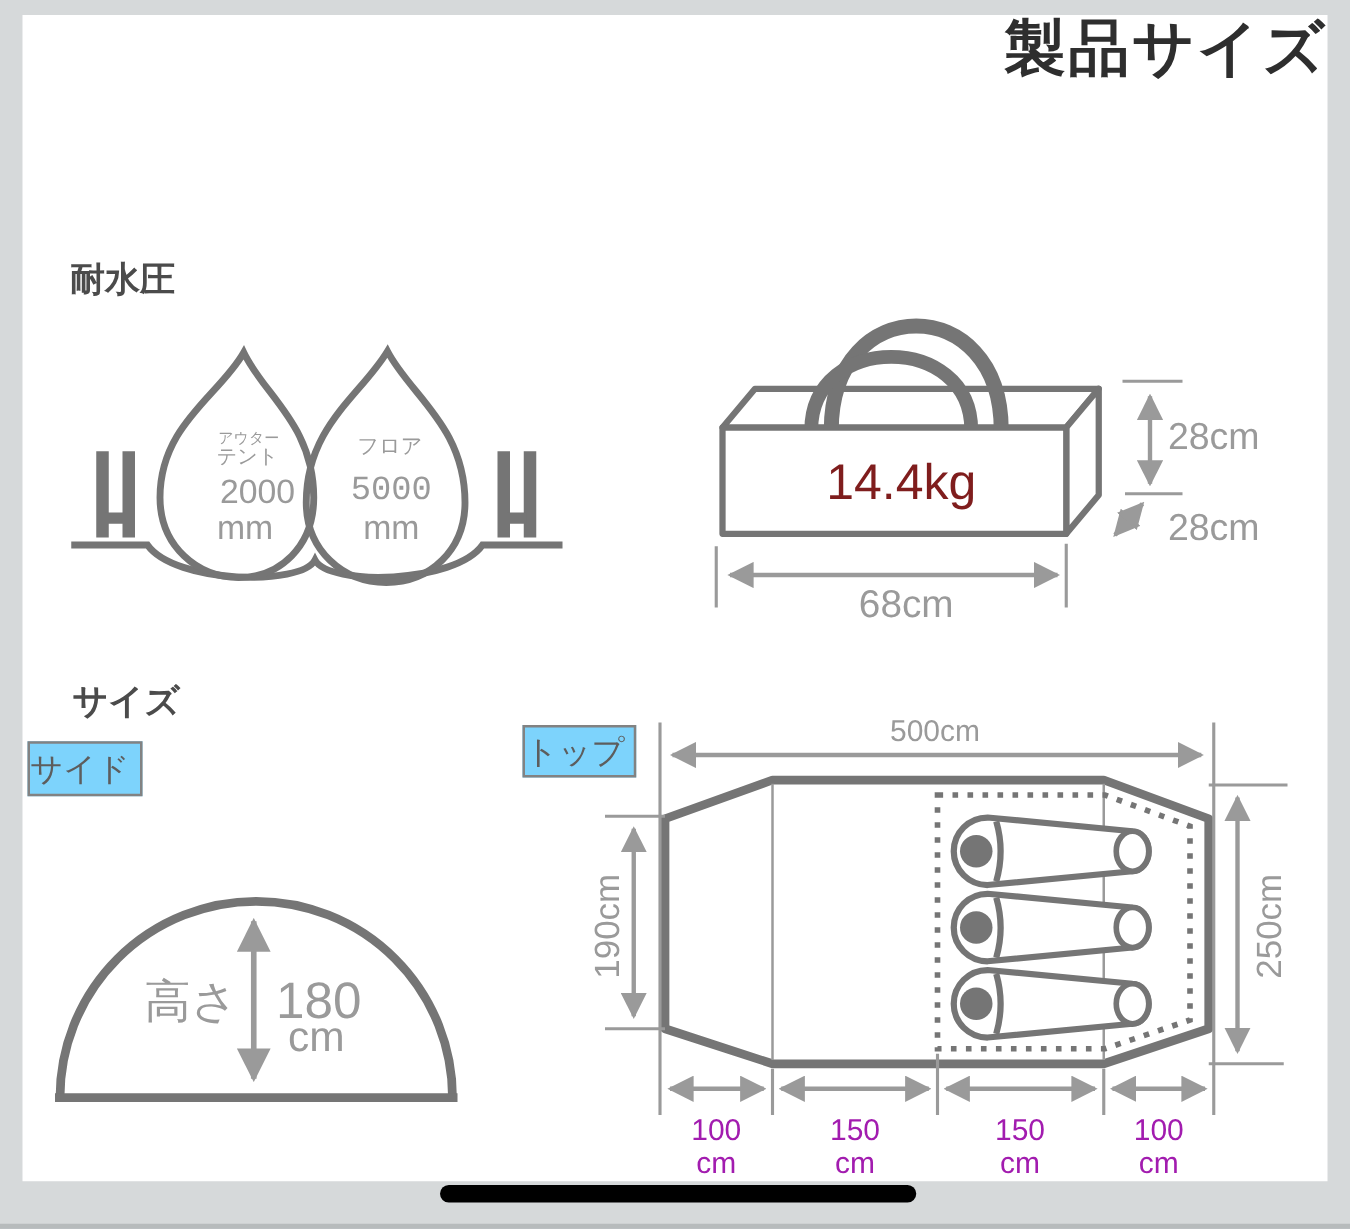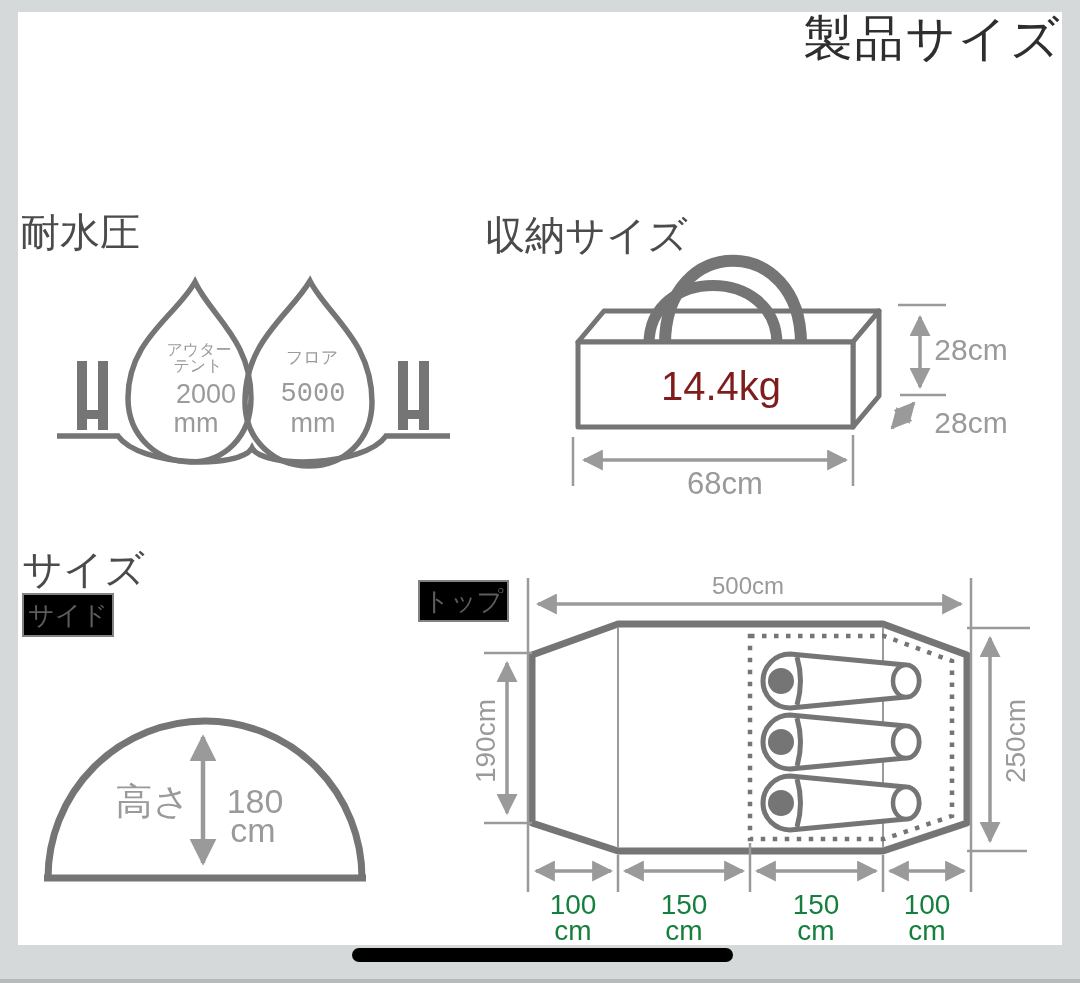--- a/index.html
+++ b/index.html
@@ -8,40 +8,41 @@
     background:#d6d9da;
     font-family:"Liberation Sans","DejaVu Sans",sans-serif;
   }
   .panel{
     position:absolute; left:18px; top:12px; width:1044px; height:933px;
     background:#ffffff;
   }
   .art{position:absolute; left:0; top:0; pointer-events:none;}
   .title{
     position:absolute; top:6px; right:18px;
-    font-size:49px; font-weight:400; letter-spacing:2px; color:#2e2e2e;
+    font-size:49px; font-weight:700; letter-spacing:2px; color:#2e2e2e;
     white-space:nowrap;
   }
   .heading{
-    position:absolute; font-size:40px; font-weight:normal; color:#4b4b4b;
+    position:absolute; font-size:28px; font-weight:bold; color:#4b4b4b;
     white-space:nowrap;
+    margin-left:36px;
   }
   .lbl{
     position:absolute; transform:translate(-50%,-50%);
     color:#9a9a9a; white-space:nowrap; line-height:1;
   }
   .lbl.rot{transform:translate(-50%,-50%) rotate(-90deg);}
   .tagbox{
-    position:absolute; border:2.5px solid #828282; background:#000000;
-    display:flex; align-items:center; justify-content:center;
+    position:absolute; border:2.5px solid #828282; background:#7dd3fc;
+    display:flex; align-items:center; 
     color:#5d5d5d; font-size:26px;
   }
   .seg{
     position:absolute; width:90px; transform:translateX(-50%);
-    text-align:center; color:#15803d; font-size:28px; line-height:26px;
+    text-align:center; color:#a21caf; font-size:24px; line-height:26px;
   }
   .home-bar{
     position:absolute; left:352px; top:948px; width:381px; height:14px;
     border-radius:8px; background:#000000;
   }
   .bottom-edge{
     position:absolute; left:0; bottom:0; width:1080px; height:4px;
     background:#b7bbbc;
   }
 </style>
@@ -151,45 +152,44 @@
         <line x1="625" y1="871" x2="743" y2="871"></line>
         <line x1="757" y1="871" x2="876" y2="871"></line>
         <line x1="890" y1="871" x2="964" y2="871"></line>
       </g>
     </g>
   </svg>
 
   <div class="title">製品サイズ</div>
 
   <div class="heading" style="left:20px; top:205px;">耐水圧</div>
-  <div class="heading" style="left:485px; top:208px;">収納サイズ</div>
   <div class="heading" style="left:22px; top:542px;">サイズ</div>
 
-  <div class="lbl" style="left:199px; top:350px; font-size:16px;">アウター</div>
+  <div class="lbl" style="left:199px; top:350px; font-size:12px;">アウター</div>
   <div class="lbl" style="left:198px; top:366px; font-size:16px;">テント</div>
   <div class="lbl" style="left:206px; top:394px; font-size:27px;">2000</div>
   <div class="lbl" style="left:196px; top:423px; font-size:27px;">mm</div>
   <div class="lbl" style="left:312px; top:357px; font-size:17px;">フロア</div>
   <div class="lbl" style="left:313px; top:394px; font-size:27px;font-family:Liberation Mono, monospace;">5000</div>
   <div class="lbl" style="left:313px; top:423px; font-size:27px;">mm</div>
 
   <div class="lbl" style="left:721px; top:386px; font-size:40px; color:#7f1d1d;">14.4kg</div>
   <div class="lbl" style="left:971px; top:350px; font-size:30px;">28cm</div>
   <div class="lbl" style="left:971px; top:423px; font-size:30px;">28cm</div>
   <div class="lbl" style="left:725px; top:483px; font-size:31px;">68cm</div>
 
   <div class="tagbox" style="left:22px; top:593px; width:88px; height:40px;">
     <span>サイド</span>
   </div>
   <div class="tagbox" style="left:418px; top:580px; width:87px; height:38px;">
     <span>トップ</span>
   </div>
 
   <div class="lbl" style="left:153px; top:801px; font-size:37px;">高さ</div>
-  <div class="lbl" style="left:255px; top:801px; font-size:34px;">180</div>
+  <div class="lbl" style="left:255px; top:801px; font-size:41px;">180</div>
   <div class="lbl" style="left:253px; top:830px; font-size:34px;">cm</div>
 
   <div class="lbl" style="left:748px; top:586px; font-size:24px;">500cm</div>
   <div class="lbl rot" style="left:486px; top:741px; font-size:28px;">190cm</div>
   <div class="lbl rot" style="left:1016px; top:741px; font-size:28px;">250cm</div>
 
   <div class="seg" style="left:573px; top:892px;">
     <div>100</div>
     <div>cm</div>
   </div>

